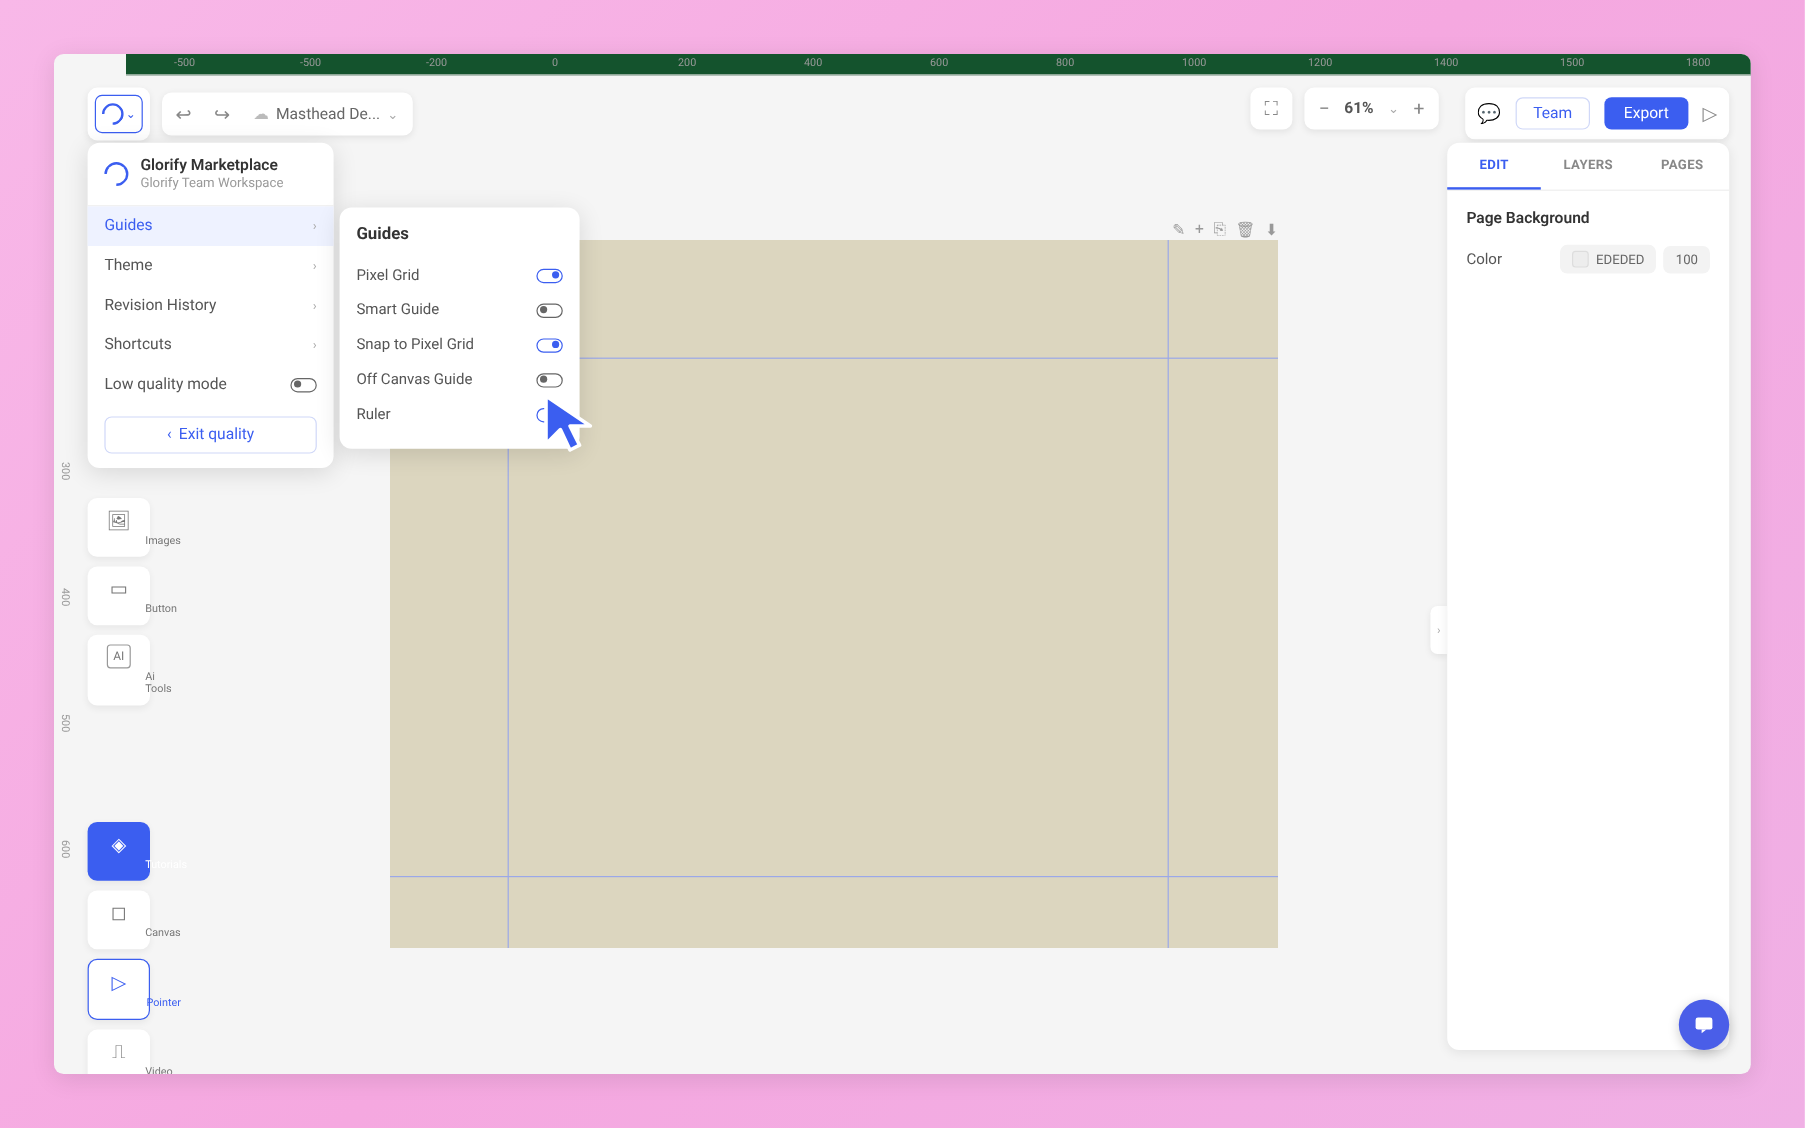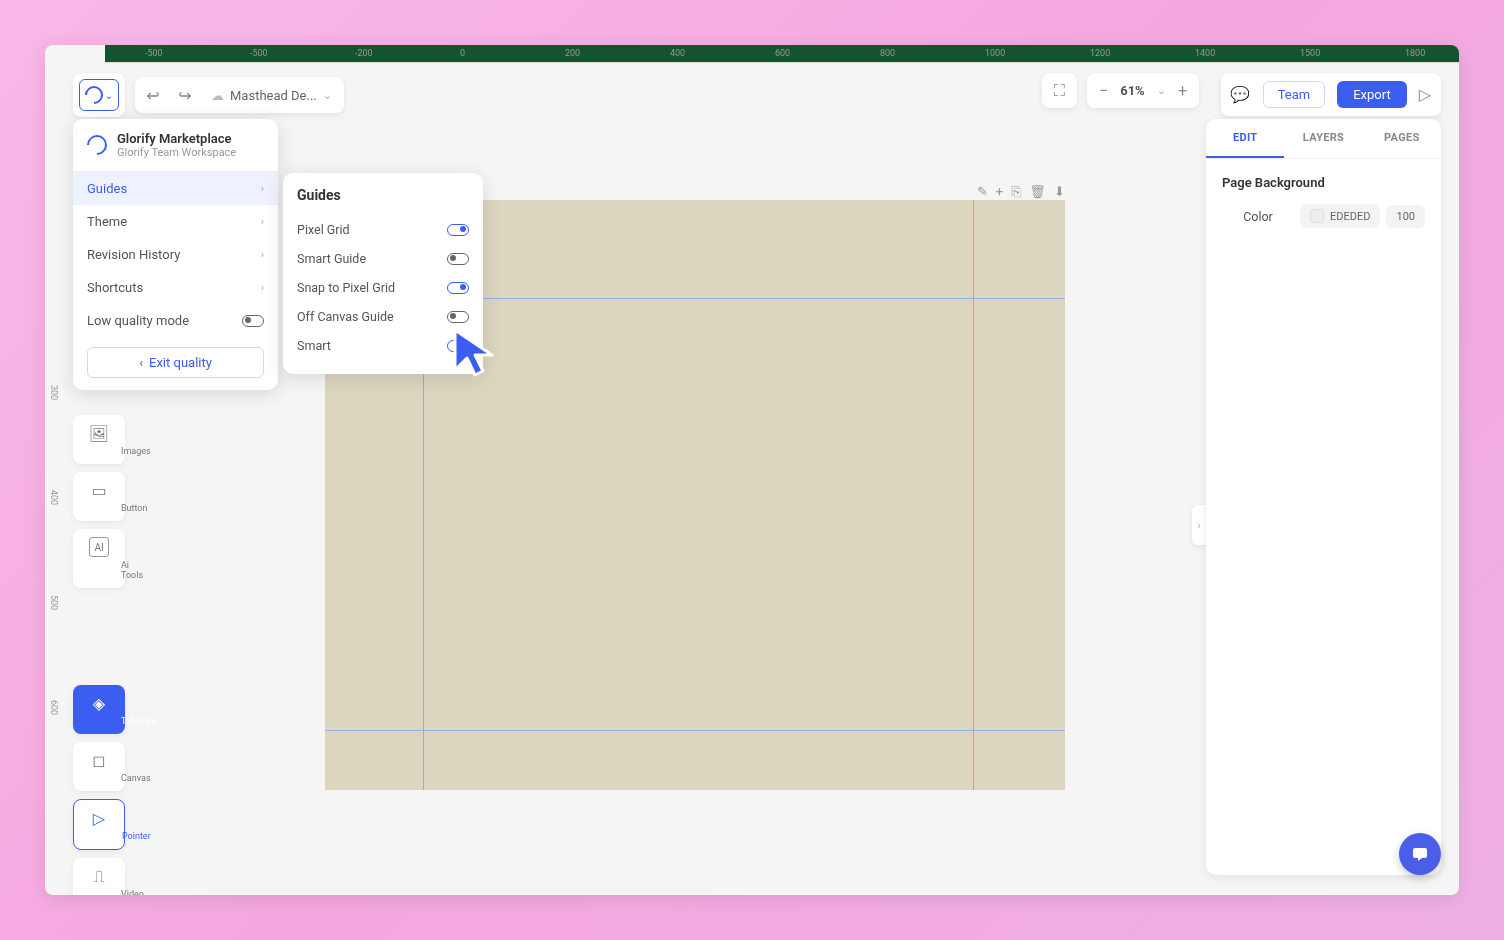--- a/index.html
+++ b/index.html
@@ -71,21 +71,21 @@
 .cursor { position: absolute; top: 280px; left: 405px; z-index: 40; }
 
 
 .right-panel { position: absolute; top: 74px; right: 18px; width: 235px; bottom: 20px; background: #fff; border-radius: 10px; box-shadow: 0 2px 10px rgba(0,0,0,0.08); z-index: 15; }
 .tabs { display: flex; border-bottom: 1px solid #eee; }
 .tab { flex: 1; text-align: center; padding: 12px 0; font-size: 11px; font-weight: 700; color: #888; cursor: pointer; letter-spacing: 0.3px; }
 .tab.active { color: #3b5ef0; border-bottom: 2px solid #3b5ef0; }
 .panel-section { padding: 16px; }
 .section-title { font-size: 13px; font-weight: 600; margin-bottom: 14px; color: #333; }
 .color-row { display: flex; gap: 6px; align-items: center; }
-.color-label { font-size: 12.5px; color: #555; flex: 1; text-align: center; }
+.color-label { font-size: 12.5px; color: #555; flex: 1; }
 .color-chip { background: #f3f3f3; border-radius: 6px; padding: 5px 10px; font-size: 11px; color: #666; display: flex; align-items: center; gap: 6px; }
 .color-swatch { width: 14px; height: 14px; background: #ededed; border: 1px solid #ddd; border-radius: 3px; }
 .opacity-chip { background: #f3f3f3; border-radius: 6px; padding: 5px 10px; font-size: 11px; color: #666; }
 
 
 .collapse-tab { position: absolute; right: 253px; top: 460px; width: 14px; height: 40px; background: #fff; border-radius: 6px 0 0 6px; display: flex; align-items: center; justify-content: center; box-shadow: 0 2px 6px rgba(0,0,0,0.08); z-index: 14; color: #aaa; font-size: 10px; }
 
 
 .chat-bubble { position: absolute; bottom: 20px; right: 18px; width: 42px; height: 42px; background: #4a5ee8; border-radius: 50%; display: flex; align-items: center; justify-content: center; z-index: 50; box-shadow: 0 3px 10px rgba(0,0,0,0.2); }
 
@@ -201,21 +201,21 @@
     </div>
     <div class="submenu-item">
       <span>Snap to Pixel Grid</span>
       <span class="toggle-small on"></span>
     </div>
     <div class="submenu-item">
       <span>Off Canvas Guide</span>
       <span class="toggle-small"></span>
     </div>
     <div class="submenu-item">
-      <span>Smart</span>
+      <span>Ruler</span>
       <span class="toggle-small on"></span>
     </div>
   </div>
 
   <div class="left-tools">
     <div class="tool">
       <div class="tool-icon">🖼</div>
       <div class="tool-label">Images</div>
     </div>
     <div class="tool">

